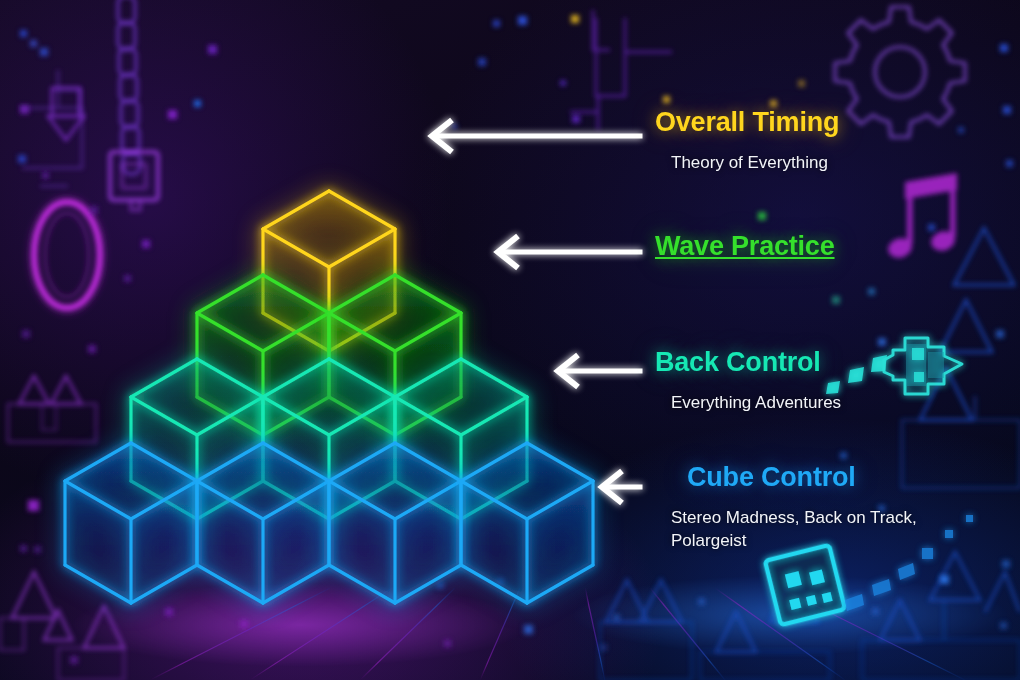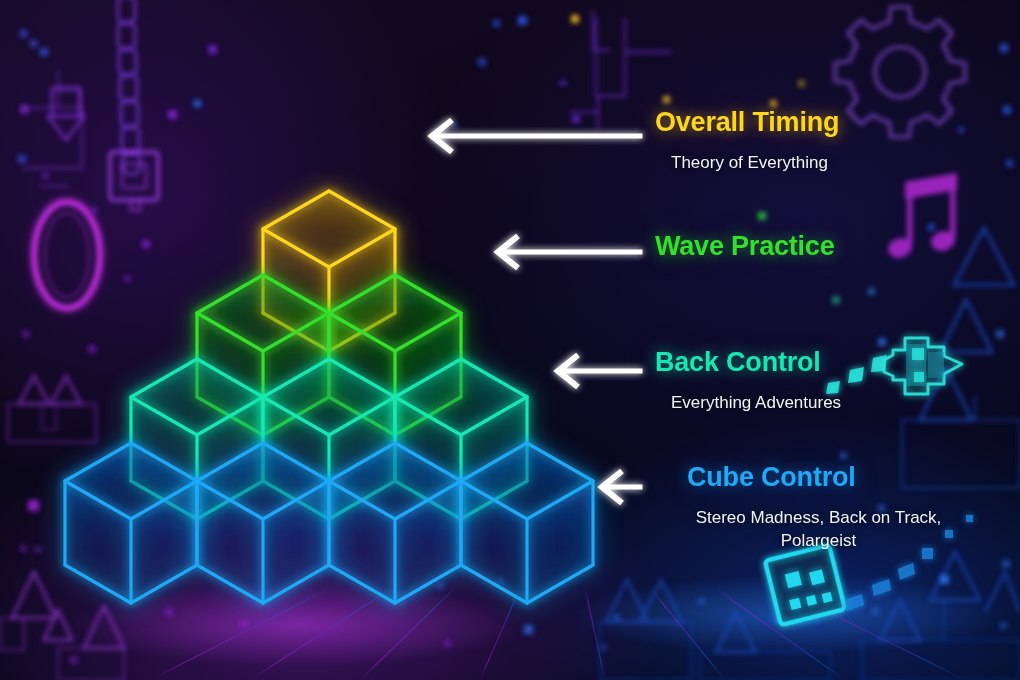--- a/index.html
+++ b/index.html
@@ -29,21 +29,21 @@
   .ttl{
     font-size:27px;font-weight:bold;letter-spacing:-0.2px;line-height:1.05;
     margin:0 0 4px 0;white-space:nowrap;
   }
   .sub{
     font-size:17px;color:#f2f4f8;line-height:1.32;margin:16px;
     font-weight:400;text-shadow:0 0 6px rgba(0,0,0,.8);
   }
   #e0{top:108px;}  #e1{top:232px;}  #e2{top:348px;}  #e3{top:463px;}
   #e0 .ttl{color:#FFD61E;text-shadow:0 0 14px rgba(255,200,20,.55),0 0 30px rgba(255,180,0,.3);}
-  #e1 .ttl{color:#35E02C;text-shadow:0 0 14px rgba(50,220,40,.55),0 0 30px rgba(40,200,30,.28);}
+  #e1 .ttl{color:#35E02C;text-shadow:0 0 14px rgba(50,220,40,.55),0 0 30px rgba(40,200,30,.28);text-decoration:underline;}
   #e2 .ttl{color:#16E8B4;text-shadow:0 0 14px rgba(20,230,180,.55),0 0 30px rgba(10,210,170,.28);}
   #e3 .ttl{color:#1FA9F6;text-shadow:0 0 14px rgba(30,160,250,.55),0 0 30px rgba(20,140,240,.28);margin-left:32px;}
 </style>
 </head>
 <body>
 
 <div id="stage">
 
   <svg id="bgart" class="layer" viewBox="0 0 1020 680">
     <defs>
@@ -504,17 +504,17 @@
     </div>
     <div class="entry" id="e1">
       <p class="ttl">Wave Practice</p>
     </div>
     <div class="entry" id="e2">
       <p class="ttl">Back Control</p>
       <p class="sub">Everything Adventures</p>
     </div>
     <div class="entry" id="e3">
       <p class="ttl">Cube Control</p>
-      <p class="sub" style="max-width:295px;text-align:center;">Stereo Madness, Back on Track, Polargeist</p>
+      <p class="sub" style="max-width:295px;">Stereo Madness, Back on Track, Polargeist</p>
     </div>
   </div>
 
 </div>
 
 </body></html>

